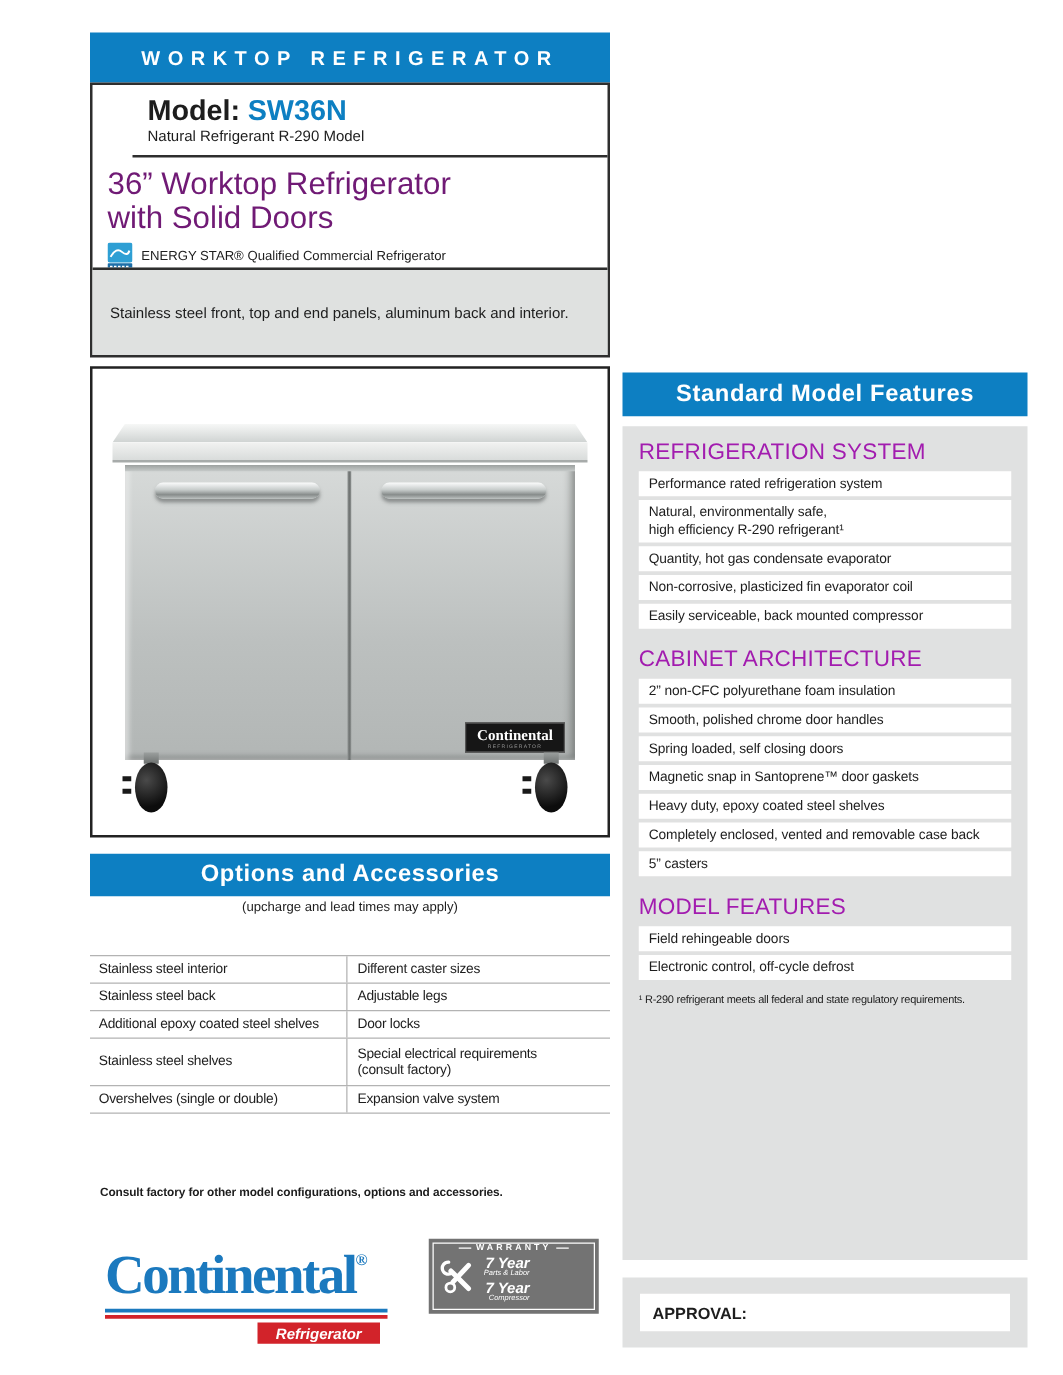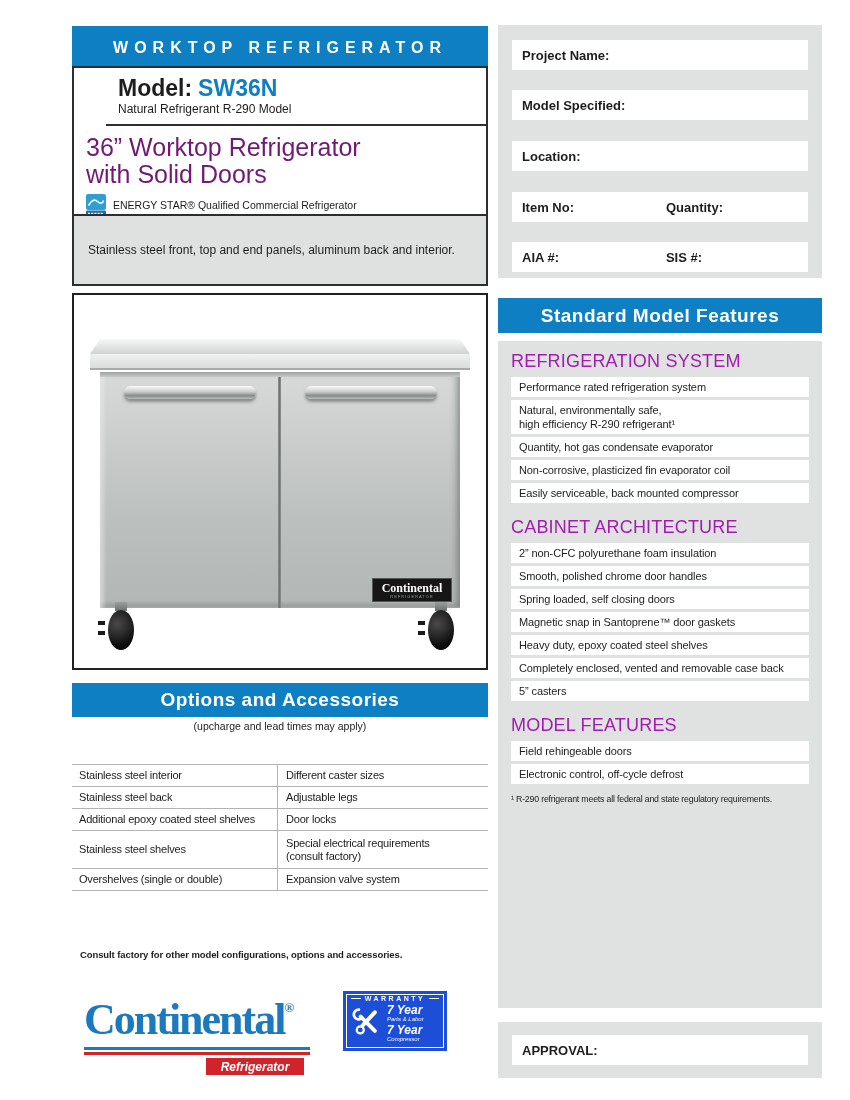--- a/index.html
+++ b/index.html
@@ -69,21 +69,21 @@
   
   .consult { position:absolute; left:80px; top:949px; font-size:9.5px; font-weight:600; letter-spacing:-.1px; }
   .logo { position:absolute; left:84px; top:984px; width:226px; }
   .logo-name { font-family:"Liberation Serif", serif; font-weight:bold; font-size:44px; line-height:48px;
                letter-spacing:-2px; color:#1b79be; white-space:nowrap; }
   .logo-reg { font-size:13px; vertical-align:22px; letter-spacing:0; }
   .rule-blue { height:3px; background:#1b79be; margin-top:3px; }
   .rule-red  { height:3px; background:#d2232a; margin-top:2px; }
   .logo-sub { margin:3px 6px 0 auto; width:98px; height:17px; background:#d2232a; color:#fff;
               font-weight:bold; font-style:italic; font-size:12px; display:flex; align-items:center; justify-content:center; }
-  .warranty { position:absolute; left:343px; top:991px; width:104px; height:60px; background:#1d4ed8; }
+  .warranty { position:absolute; left:343px; top:991px; width:136px; height:60px; background:#737373;text-align:right; }
   .warranty-inner { position:absolute; inset:3px; border:1.5px solid #fff; }
   .w-head { display:flex; align-items:center; justify-content:center; gap:4px; margin-top:4px;
             color:#fff; font-size:7px; font-weight:bold; letter-spacing:2.5px; }
   .w-dash { width:10px; height:1px; background:#fff; }
   .w-body { display:flex; align-items:center; padding:2px 4px 0 8px; }
   .w-text { margin-left:6px; color:#fff; }
   .w-big { font-size:12px; font-weight:bold; font-style:italic; line-height:12px; }
   .w-small { font-size:6px; font-style:italic; line-height:7px; margin-bottom:1px; }
 
   
@@ -219,39 +219,20 @@
       </span>
       <span class="w-text">
         <div class="w-big">7 Year</div>
         <div class="w-small">Parts &amp; Labor</div>
         <div class="w-big">7 Year</div>
         <div class="w-small">Compressor</div>
       </span>
     </div>
   </div>
 
-  <div class="panel fields-panel">
-    <div class="field-row" style="top:15px;">
-      <span>Project Name:</span>
-    </div>
-    <div class="field-row" style="top:65px;">
-      <span>Model Specified:</span>
-    </div>
-    <div class="field-row" style="top:116px;">
-      <span>Location:</span>
-    </div>
-    <div class="field-row" style="top:167px;">
-      <span>Item No:</span>
-      <span class="split-label">Quantity:</span>
-    </div>
-    <div class="field-row" style="top:217px;">
-      <span>AIA #:</span>
-      <span class="split-label">SIS #:</span>
-    </div>
-  </div>
 
   <div class="banner banner-feat">
     <span>Standard Model Features</span>
   </div>
 
   <div class="panel features-panel">
     <div class="feat-heading">REFRIGERATION SYSTEM</div>
     <div class="feat-item">Performance rated refrigeration system</div>
     <div class="feat-item">Natural, environmentally safe,
 high efficiency R-290 refrigerant¹</div>

